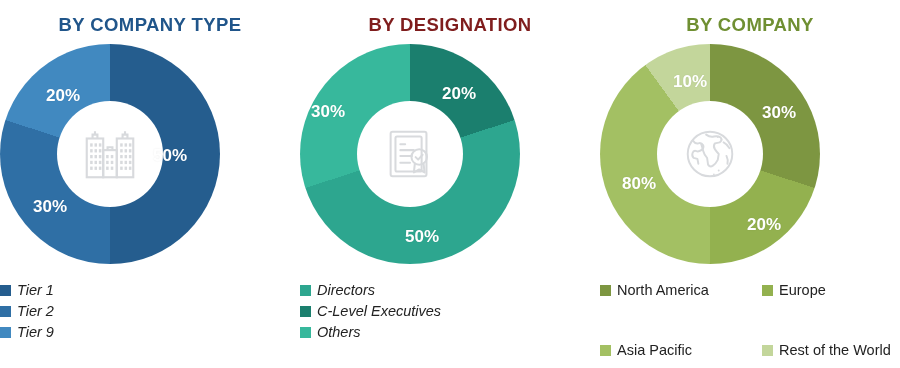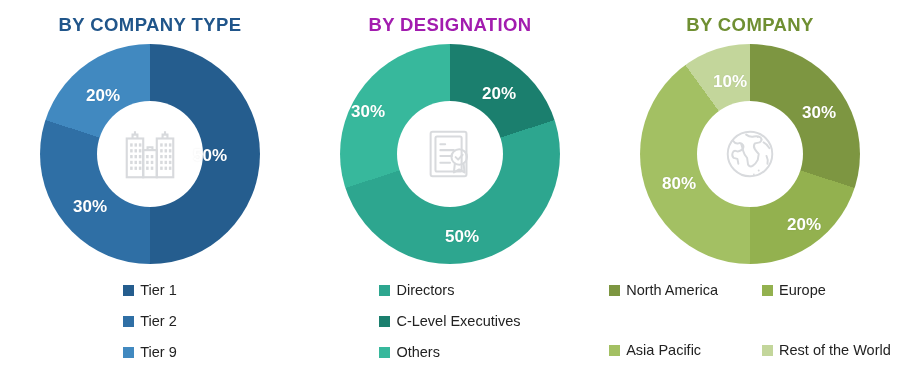--- a/index.html
+++ b/index.html
@@ -18,36 +18,35 @@
     width: 900px;
     height: 368px;
     display: flex;
     flex-direction: row;
   }
   .panel {
     position: relative;
     height: 368px;
     display: flex;
     flex-direction: column;
-    align-items: center;
   }
   .panel-company { width: 300px; }
   .panel-designation { width: 300px; }
   .panel-region { width: 300px; }
 
   .panel-title {
     margin-top: 14px;
     font-size: 18.5px;
     font-weight: bold;
     letter-spacing: 0.4px;
     text-align: center;
     white-space: nowrap;
   }
   .title-company { color: #20558a; }
-  .title-designation { color: #a21caf; }
+  .title-designation { color: #7f1d1d; }
   .title-region { color: #6f8f32; }
 
   .donut-wrap {
     position: relative;
     width: 220px;
     height: 220px;
     margin-top: 8px;
   }
   .donut {
     position: absolute;
@@ -83,21 +82,22 @@
     font-weight: bold;
     transform: translate(-50%, -50%);
     white-space: nowrap;
     text-shadow: 0 0 2px rgba(0,0,0,0.08);
   }
 
   .legend {
     margin-top: 18px;
     display: flex;
     flex-direction: column;
-    gap: 15px;
+    gap: 5px;
+    font-style: italic;
   }
   .legend-grid {
     margin-top: 18px;
     display: grid;
     grid-template-columns: auto auto;
     column-gap: 18px;
     row-gap: 12px;
     gap: 44px;
   }
   .legend-item {

